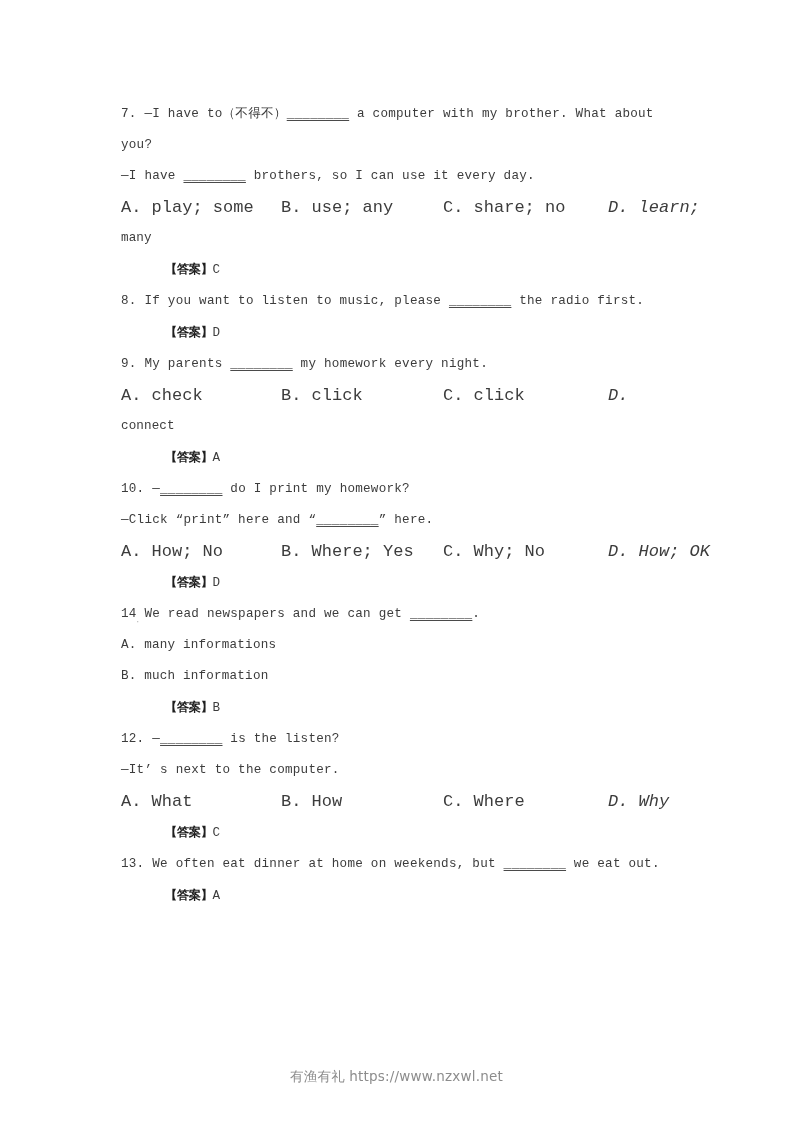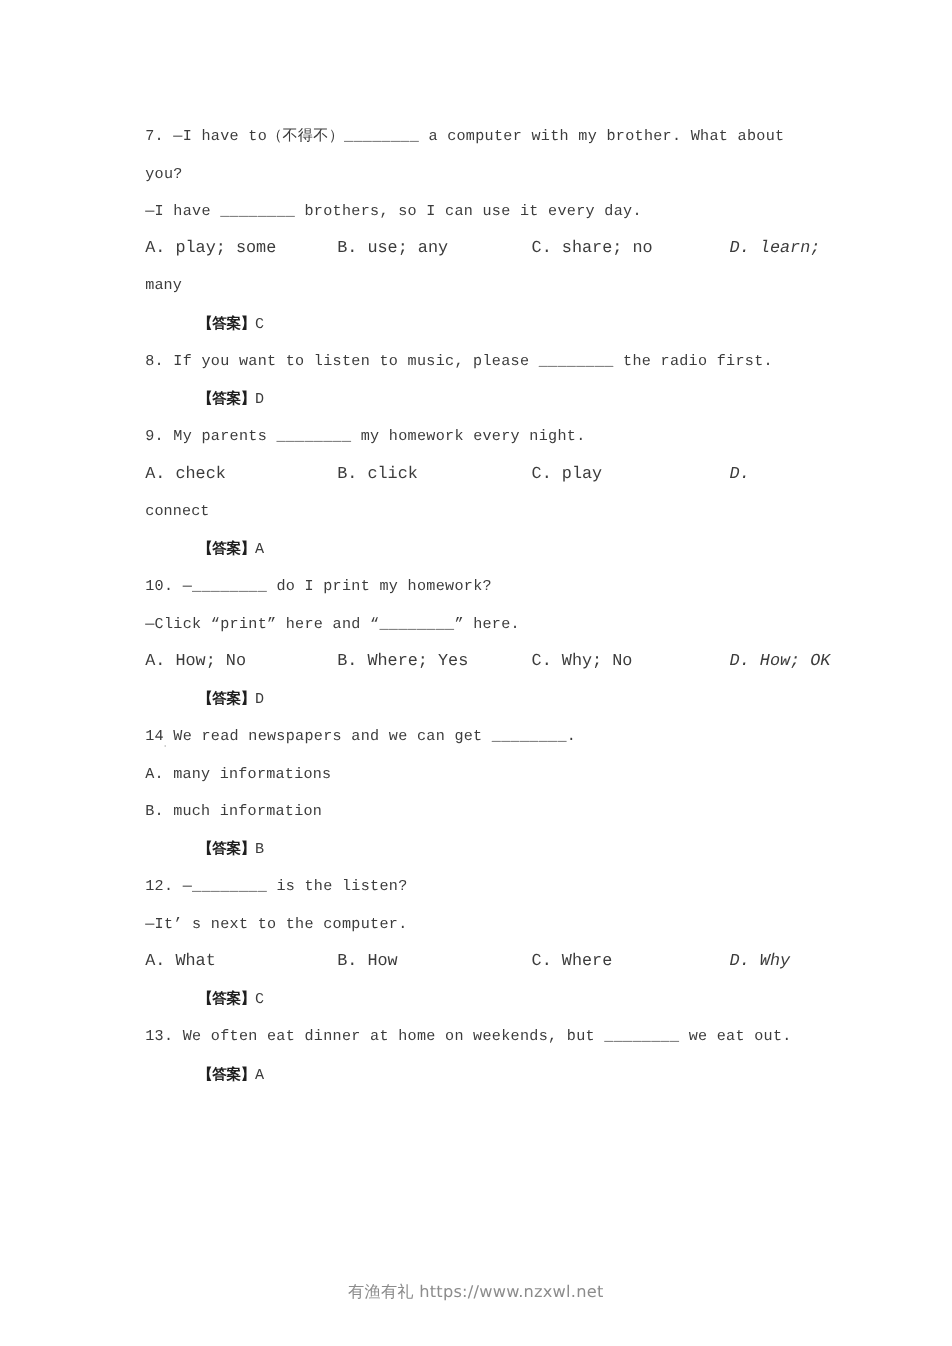--- a/index.html
+++ b/index.html
@@ -31,34 +31,35 @@
     letter-spacing: 0.1px;
     position: relative;
   }
   .line.stem {
     letter-spacing: 0.25px;
   }
   .opts {
     display: block;
     position: relative;
     height: 31px;
-    font-size: 14px;
+    font-size: 17px;
     line-height: 31px;
   }
   .opts .op {
     position: absolute;
     top: 0;
     white-space: pre;
   }
   .op.a { left: 0px; }
   .op.b { left: 160px; }
   .op.c { left: 322px; }
   .op.d { left: 487px; font-style: italic; }
   .opt-stack .line { letter-spacing: 0.2px; }
   .blank {
+    text-decoration: underline;
     text-decoration-color: #4a4a4a;
     text-underline-offset: 3px;
     text-align: right;
   }
   .answer {
     font-size: 12.6px;
     line-height: 31px;
     white-space: pre;
     margin-left: 44px;
   }
@@ -114,21 +115,21 @@
   <div class="qblock">
     <div class="line stem"><span>8. If you want to listen to music, please </span><span class="blank">________</span><span> the radio first.</span></div>
     <div class="answer"><span class="tag">【答案】</span><span class="val">D</span></div>
   </div>
 
   <div class="qblock">
     <div class="line stem"><span>9. My parents </span><span class="blank">________</span><span> my homework every night.</span></div>
     <div class="opts">
       <span class="op a">A. check</span>
       <span class="op b">B. click</span>
-      <span class="op c">C. play</span>
+      <span class="op c">C. click</span>
       <span class="op d">D.</span>
     </div>
     <div class="line">connect</div>
     <div class="answer"><span class="tag">【答案】</span><span class="val">A</span></div>
   </div>
 
   <div class="qblock">
     <div class="line stem"><span>10. —</span><span class="blank">________</span><span> do I print my homework?</span></div>
     <div class="line stem"><span>—Click “print” here and “</span><span class="blank">________</span><span>” here.</span></div>
     <div class="opts">

